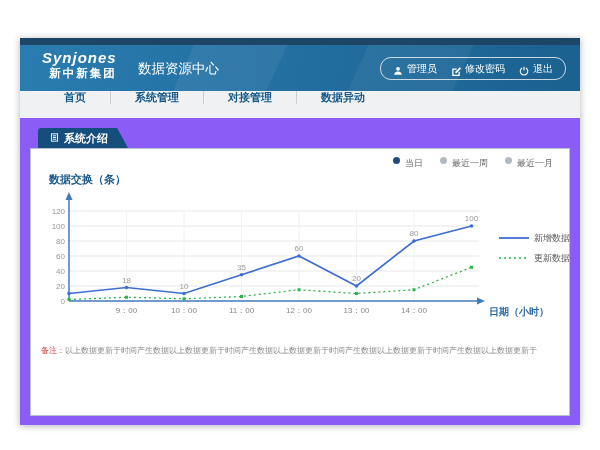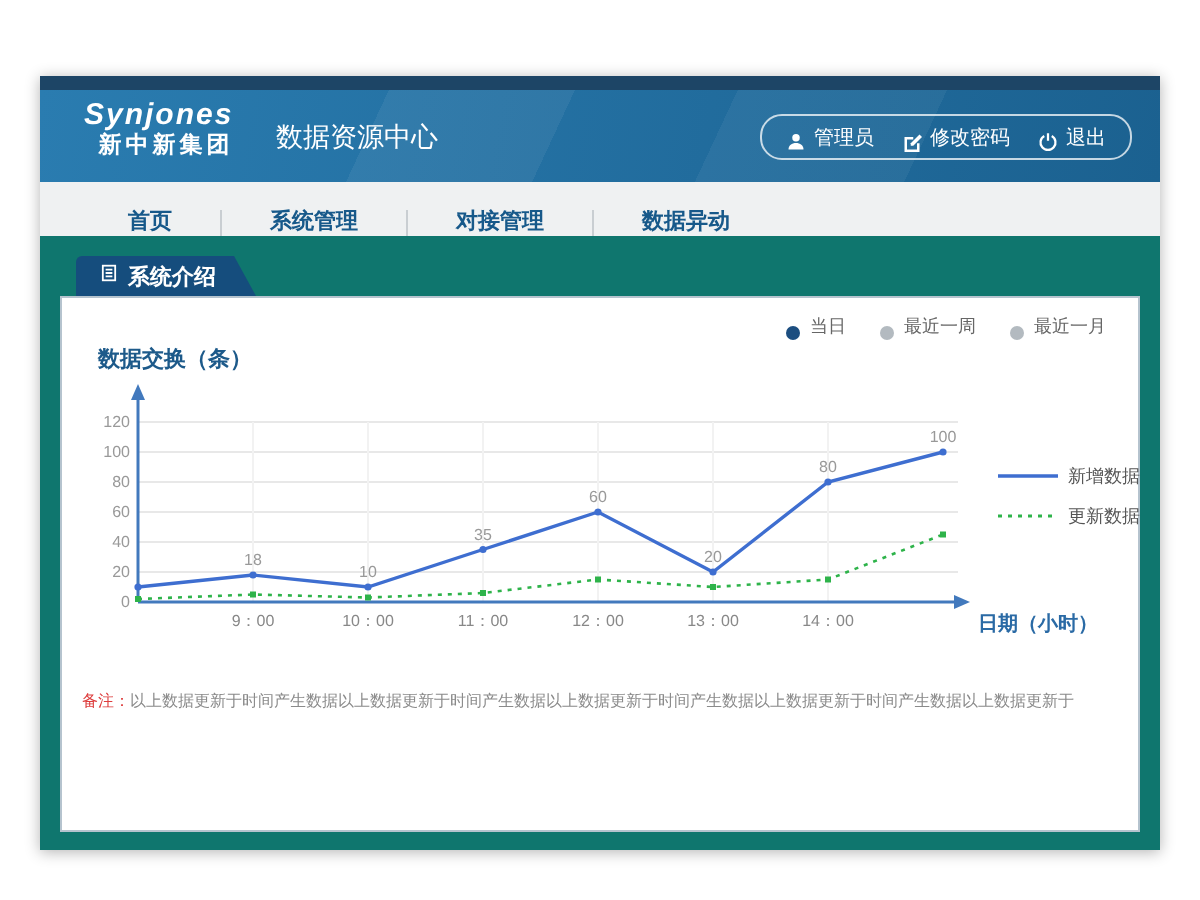--- a/index.html
+++ b/index.html
@@ -14,35 +14,35 @@
     background:linear-gradient(115deg,transparent 30%,rgba(255,255,255,.06) 30%,rgba(255,255,255,.06) 46%,transparent 46%,transparent 60%,rgba(255,255,255,.05) 60%,rgba(255,255,255,.05) 78%,transparent 78%);pointer-events:none;}
   .logo{position:absolute;left:22px;top:5px;color:#fff;text-align:right;line-height:1.1;z-index:2;}
   .logo .l1{font-size:15px;font-weight:bold;font-style:italic;letter-spacing:1px;}
   .logo .l2{font-size:11.5px;font-weight:bold;letter-spacing:2px;}
   .app-title{position:absolute;left:118px;top:15px;color:#fff;font-size:13.5px;z-index:2;}
   .userpill{position:absolute;right:14px;top:12px;height:21px;display:flex;align-items:center;gap:14px;
     padding:0 12px;border:1px solid rgba(255,255,255,.75);border-radius:11px;z-index:2;}
   .useritem{display:flex;align-items:flex-end;gap:4px;color:#fff;font-size:10px;cursor:pointer;}
   .useritem svg{display:block;}
   
-  .nav{height:27px;background:#eff1f2;border-bottom:1px solid #d6dadd;display:flex;align-items:flex-end;padding-left:20px;}
+  .nav{height:27px;background:#eff1f2;border-bottom:1px solid #d6dadd;display:flex;align-items:flex-start;padding-left:20px;}
   .nav-item{padding:0 24px;font-size:11px;font-weight:bold;color:#17598a;line-height:13px;cursor:pointer;}
   .nav-item + .nav-item{border-left:1px solid #c9ced2;}
   
-  .content{position:absolute;left:0;right:0;top:80px;bottom:0;background:#0f766e;}
+  .content{position:absolute;left:0;right:0;top:80px;bottom:0;background:#8b5cf6;}
   .tabs{display:flex;margin:10px 0 0 18px;height:20px;}
   .tab{display:flex;align-items:center;gap:5px;padding:0 20px 0 12px;font-size:11px;font-weight:bold;
     clip-path:polygon(0 0,calc(100% - 11px) 0,100% 100%,0 100%);cursor:pointer;}
   .tab.active{background:#154d7d;color:#fff;border-top-left-radius:3px;z-index:3;position:relative;}
   .tab.inactive{background:linear-gradient(#c3ced9,#a8b9c6);color:#2e6187;font-size:10px;margin-left:-7px;position:relative;margin-top:24px;}
   .tab.inactive.t2{z-index:2;}
   .tab.inactive.t3{z-index:1;}
   .panel{position:relative;margin:0 10px;background:#fff;border:1px solid #b5c3ce;height:266px;}
   .filters{position:absolute;top:8px;right:16px;display:flex;gap:17px;}
-  .filter{display:flex;align-items:flex-end;gap:5px;font-size:9px;color:#666;cursor:pointer;}
+  .filter{display:flex;align-items:flex-start;gap:5px;font-size:9px;color:#666;cursor:pointer;}
   .filter .dot{width:7px;height:7px;border-radius:50%;background:#b3bac0;}
   .filter.selected .dot{background:#1c4e80;}
   .y-title{position:absolute;left:18px;top:23px;font-size:11px;font-weight:bold;color:#1d5a8a;}
   svg.chart{position:absolute;left:10px;top:40px;}
   .note{position:absolute;top:196px;left:0;right:0;font-size:8px;color:#8a8a8a;padding-left:10px;}
   .note .red{color:#dd3c3c;}
 </style>
 </head>
 <body>
 

